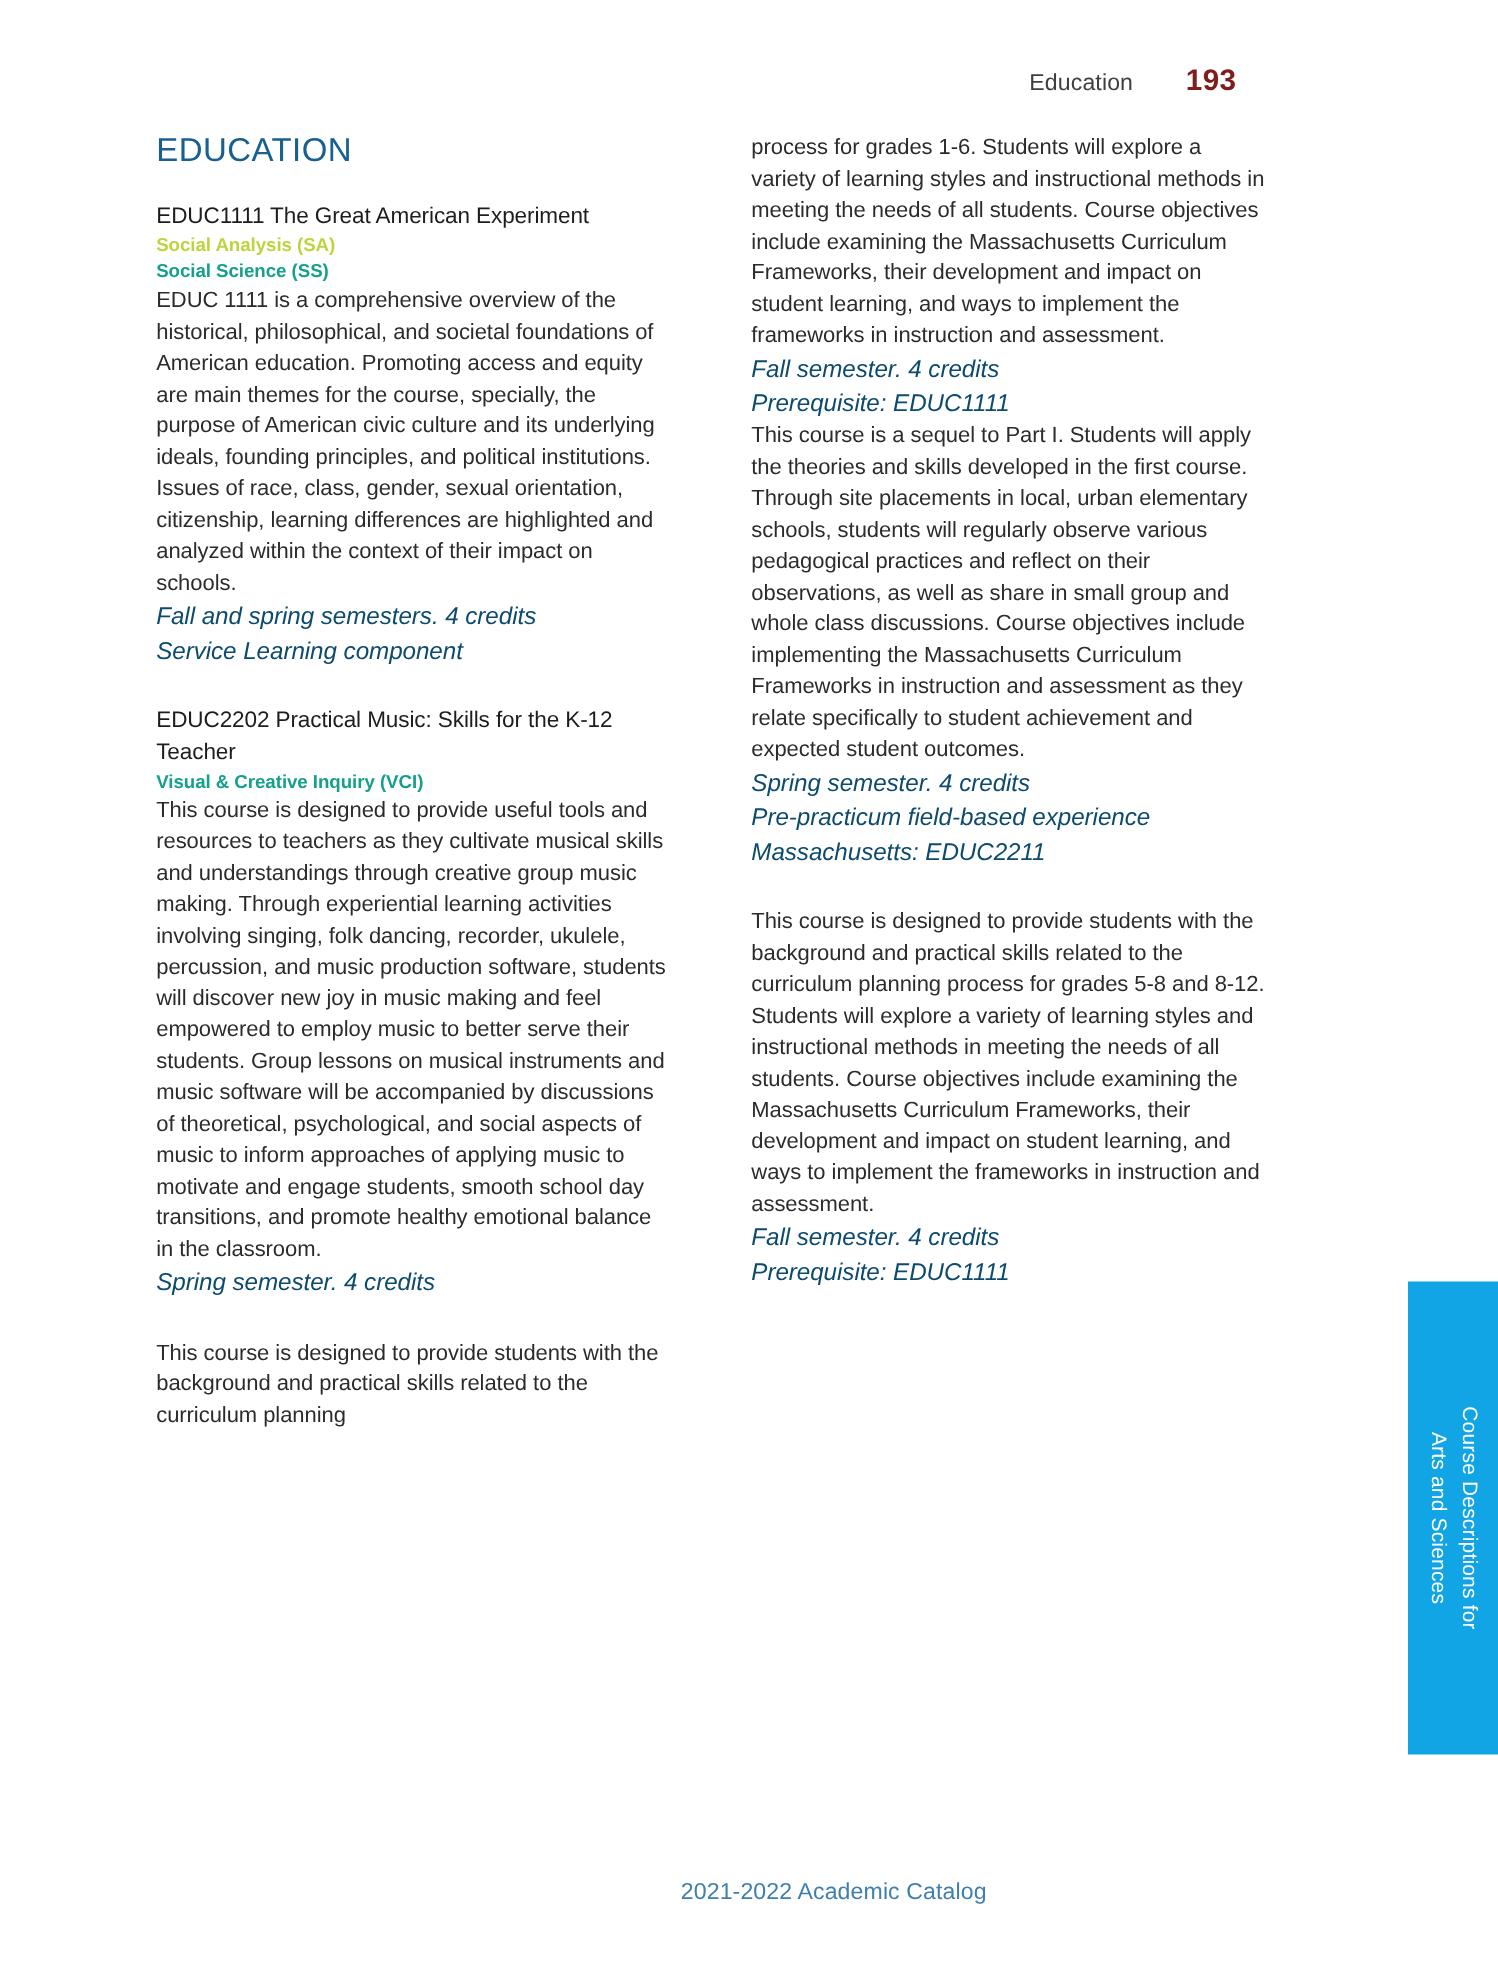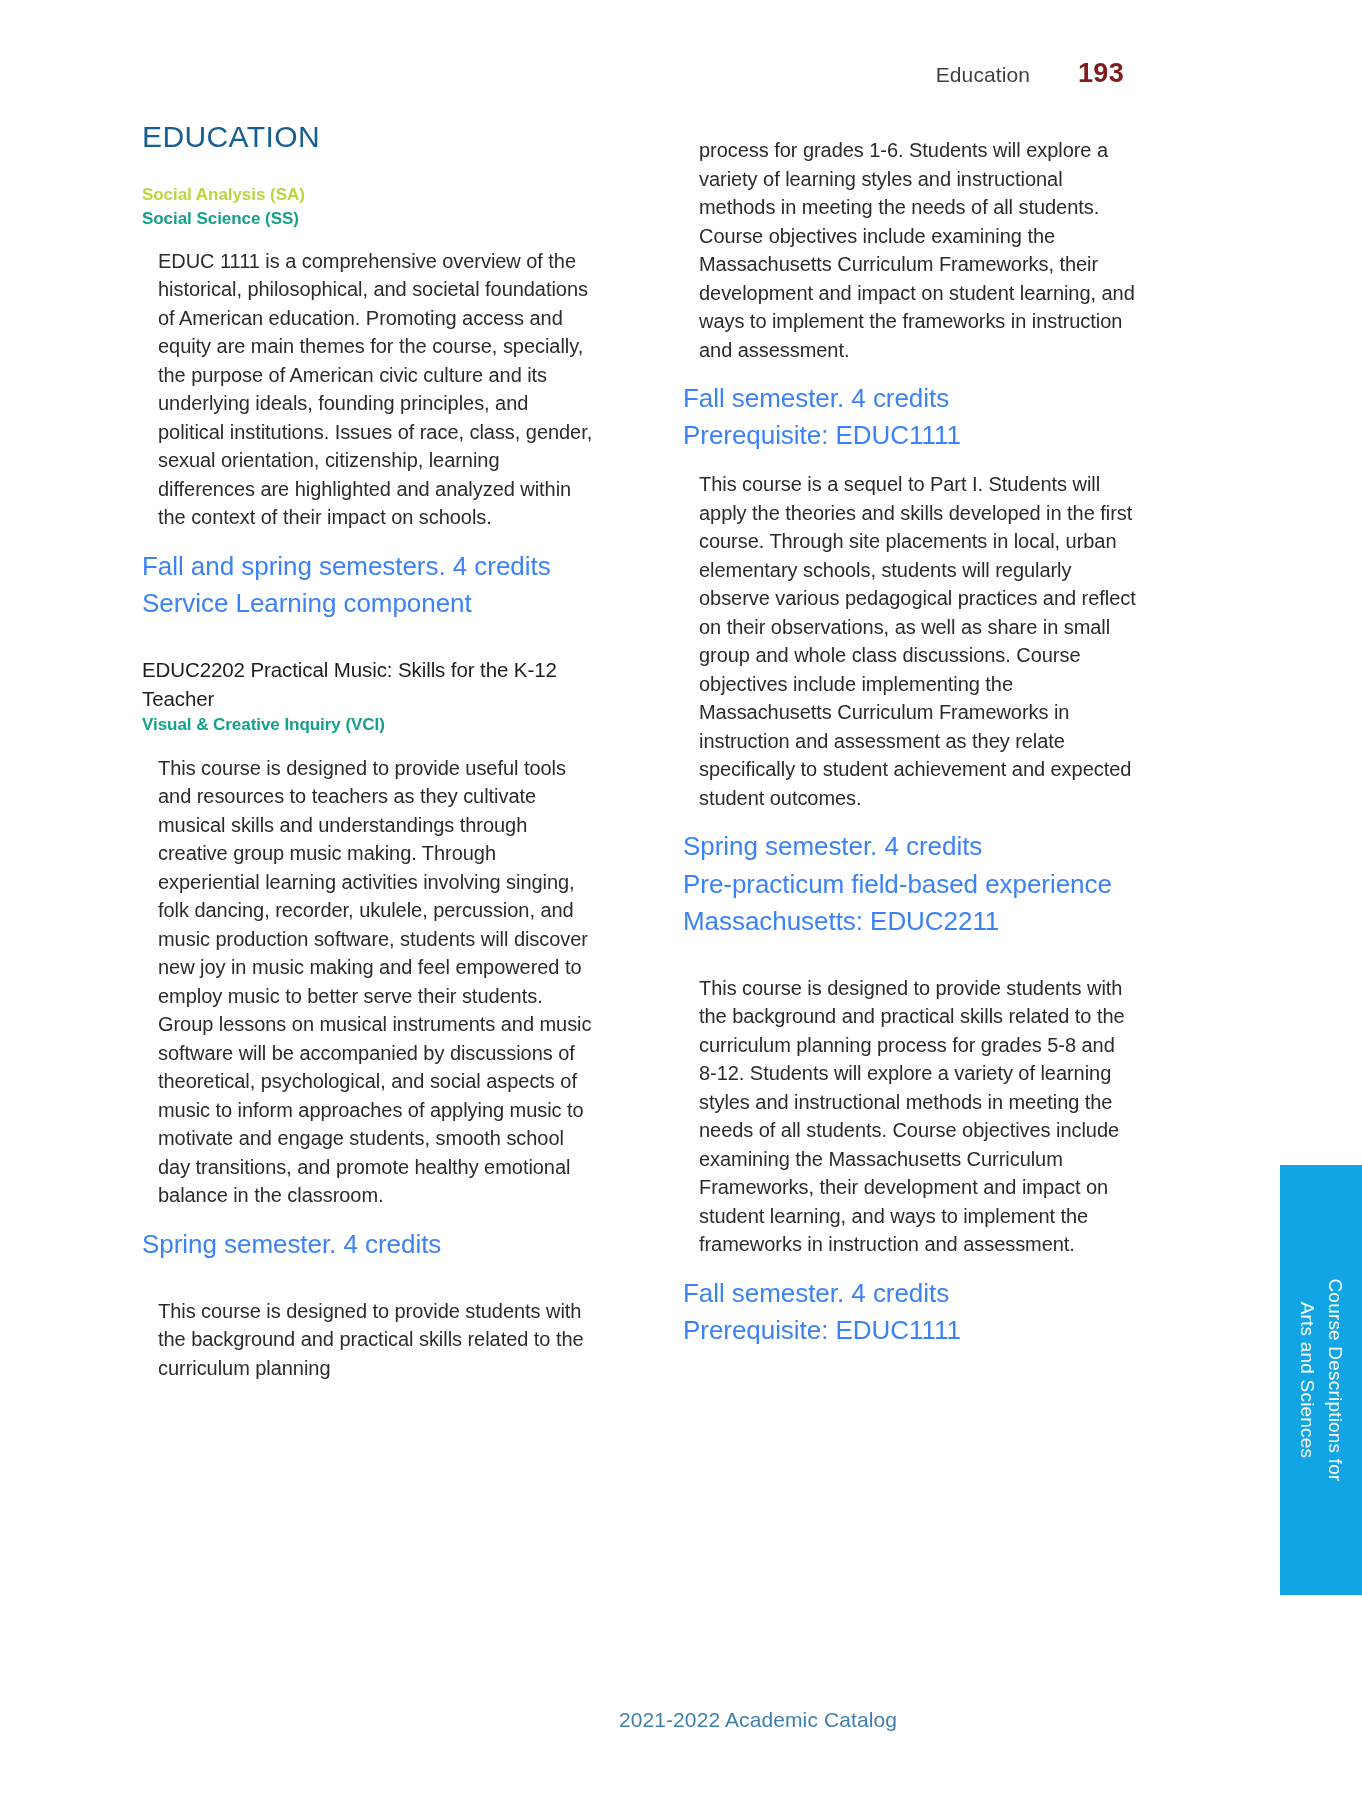--- a/index.html
+++ b/index.html
@@ -87,28 +87,29 @@
   }
   .attr.sa  { color: #bed43f; }
   .attr.ss  { color: #14a08a; }
   .attr.vci { color: #14a08a; }
 
   .course-desc {
     font-size: 20px;
     line-height: 1.425;
     color: #2b2b2b;
     letter-spacing: -0.05px;
-    margin: 16px;
+    margin: 0;
     text-align: left;
   }
 
   .course-meta {
-    font-size: 26px;
+    font-size: 22px;
+    font-style: italic;
     line-height: 1.43;
-    color: #3b82f6;
+    color: #0c4a6e;
     letter-spacing: -0.05px;
     margin: 0;
   }
 
   
   .continuation {
     margin-bottom: 0;
   }
 
   
@@ -160,20 +161,21 @@
   <div class="header-pageno">193</div>
 </div>
 
 <div class="content">
 
   <div class="column">
 
     <h1 class="section-title">EDUCATION</h1>
 
     <div class="course">
+      <p class="course-title">EDUC1111 The Great American Experiment</p>
       <p class="attr sa">Social Analysis (SA)</p>
       <p class="attr ss">Social Science (SS)</p>
       <p class="course-desc">EDUC 1111 is a comprehensive overview of the historical, philosophical, and societal foundations of American education. Promoting access and equity are main themes for the course, specially, the purpose of American civic culture and its underlying ideals, founding principles, and political institutions. Issues of race, class, gender, sexual orientation, citizenship, learning differences are highlighted and analyzed within the context of their impact on schools.</p>
       <p class="course-meta">Fall and spring semesters. 4 credits</p>
       <p class="course-meta">Service Learning component</p>
     </div>
 
     <div class="course">
       <p class="course-title">EDUC2202 Practical Music: Skills for the K-12 Teacher</p>
       <p class="attr vci">Visual &amp; Creative Inquiry (VCI)</p>

